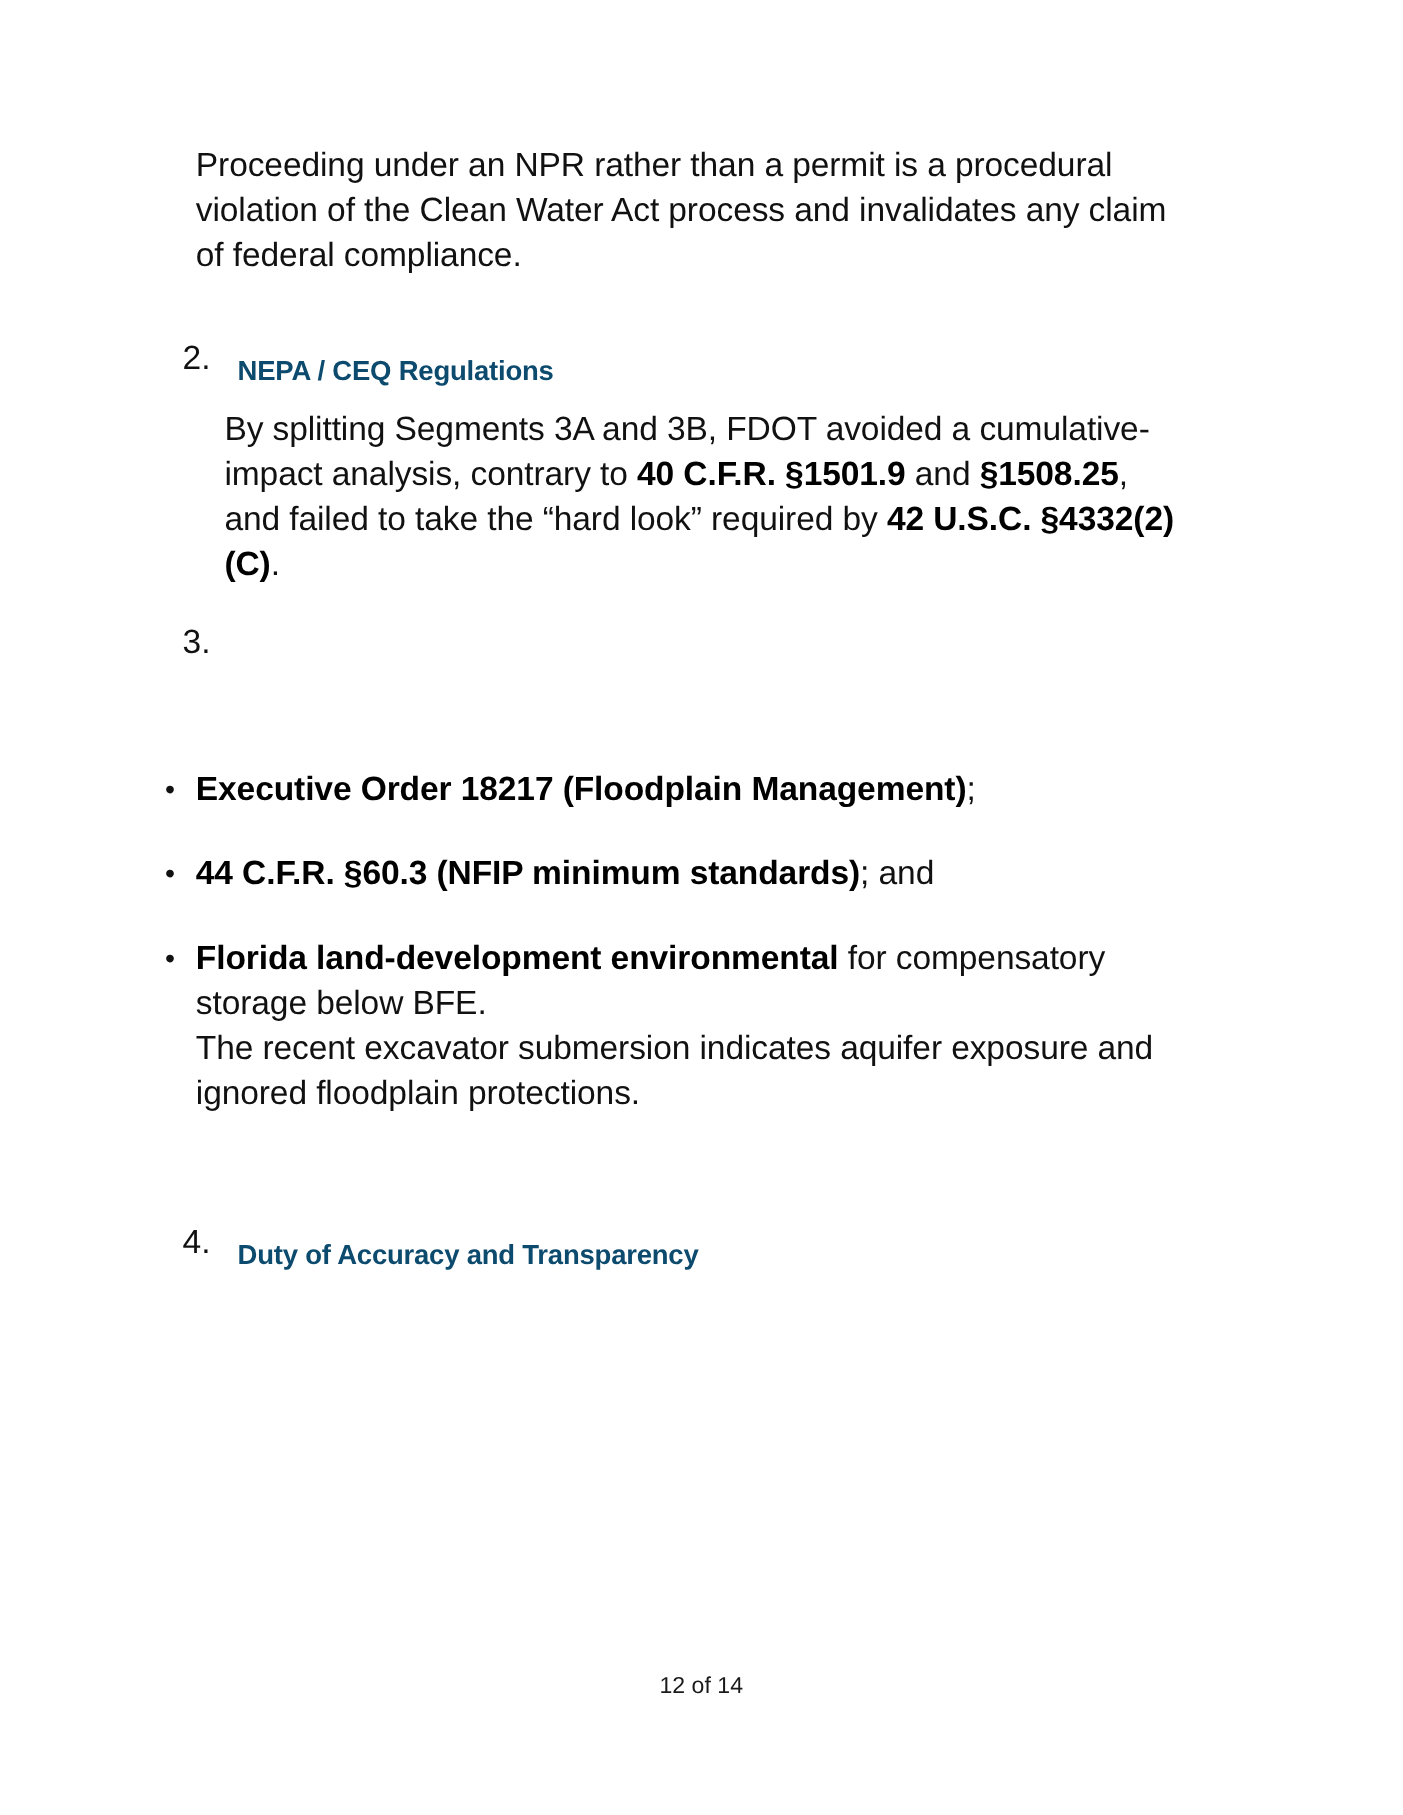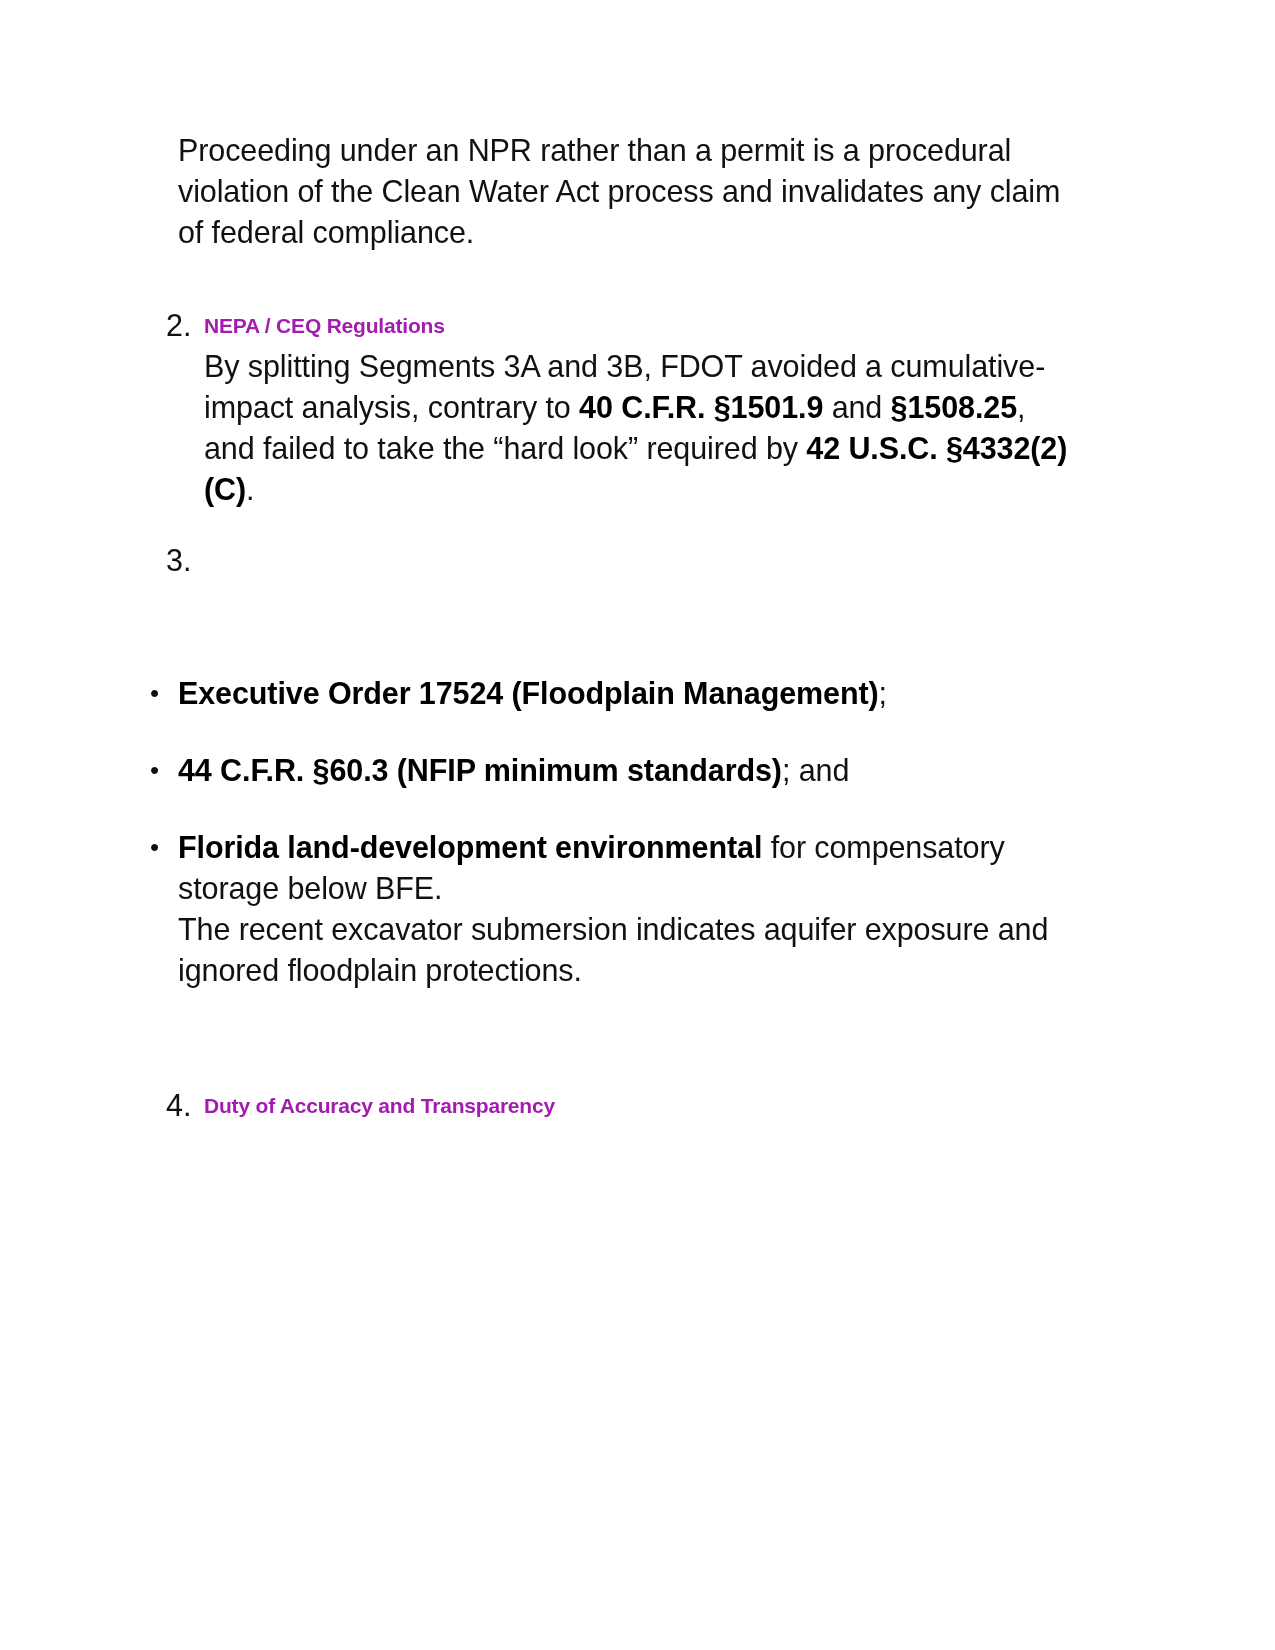--- a/index.html
+++ b/index.html
@@ -55,26 +55,26 @@
     text-align: left;
     padding-left: 4px;
     box-sizing: border-box;
     color: #111111;
   }
   .num-body {
     flex: 1 1 auto;
     min-width: 0;
   }
   .item-title {
-    font-size: 21px;
+    font-size: 25px;
     line-height: 41px;
     font-weight: bold;
     letter-spacing: -0.2px;
-    margin: 0;
-    color: #a21caf;
+    margin: 12px;
+    color: #0c4a6e;
   }
   .item-text {
     font-size: 30.5px;
     line-height: 41px;
     letter-spacing: -0.1px;
     margin: 0;
     color: #111111;
   }
 
   
@@ -144,21 +144,21 @@
         <div class="num-item">
           <div class="num-marker">3.</div>
           <div class="num-body">
           </div>
         </div>
       </div>
 
     <div class="bullet-block" id="bullet-list">
         <div class="bullet-item">
           <div class="bullet-marker">•</div>
-          <div class="bullet-body"><b>Executive Order 17524 (Floodplain Management)</b>;</div>
+          <div class="bullet-body"><b>Executive Order 18217 (Floodplain Management)</b>;</div>
         </div>
         <div class="bullet-item">
           <div class="bullet-marker">•</div>
           <div class="bullet-body"><b>44 C.F.R. §60.3 (NFIP minimum standards)</b>; and</div>
         </div>
         <div class="bullet-item">
           <div class="bullet-marker">•</div>
           <div class="bullet-body"><b>Florida land-development environmental</b> for compensatory storage below BFE.<br>The recent excavator submersion indicates aquifer exposure and ignored floodplain protections.</div>
         </div>
       </div>
@@ -167,13 +167,14 @@
 
     <div class="num-item">
       <div class="num-marker">4.</div>
       <div class="num-body">
         <div class="item-title">Duty of Accuracy and Transparency</div>
       </div>
     </div>
 
   </div>
 
+  <div class="footer">12 of 14</div>
 </div>
 
 </body></html>

